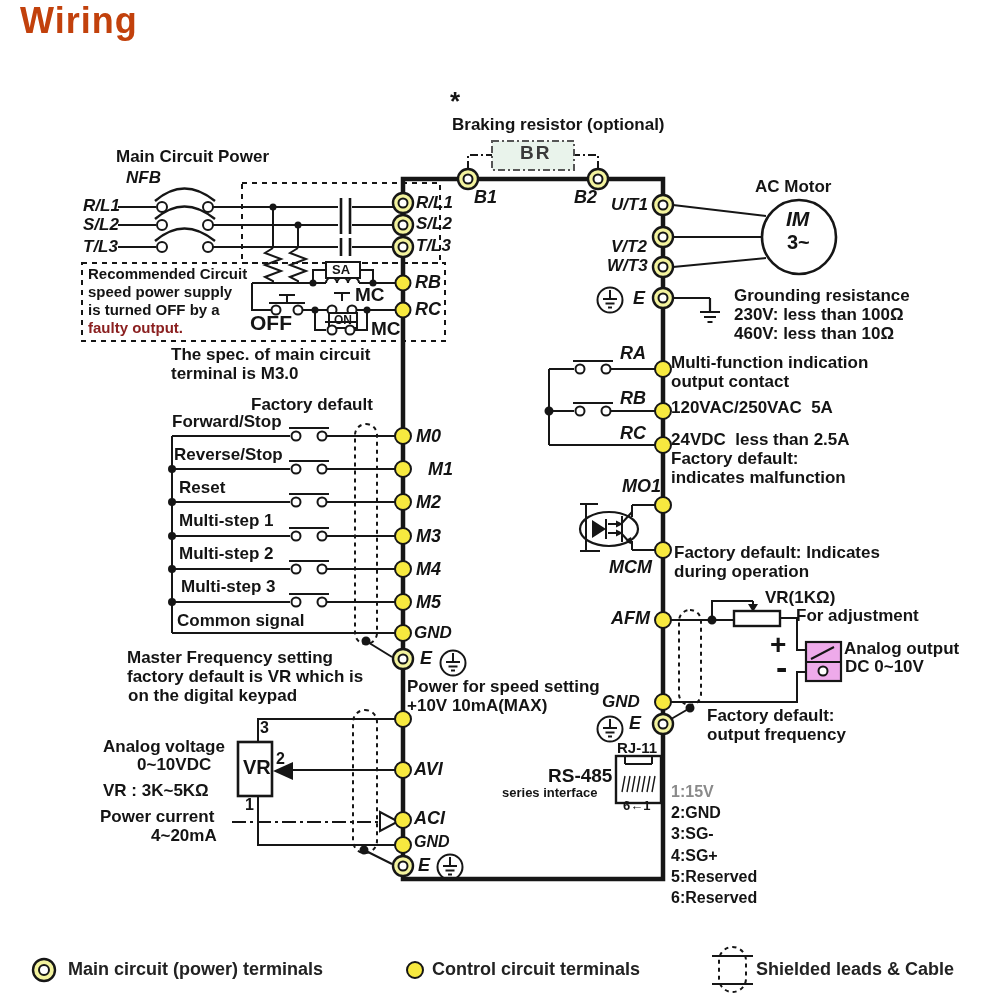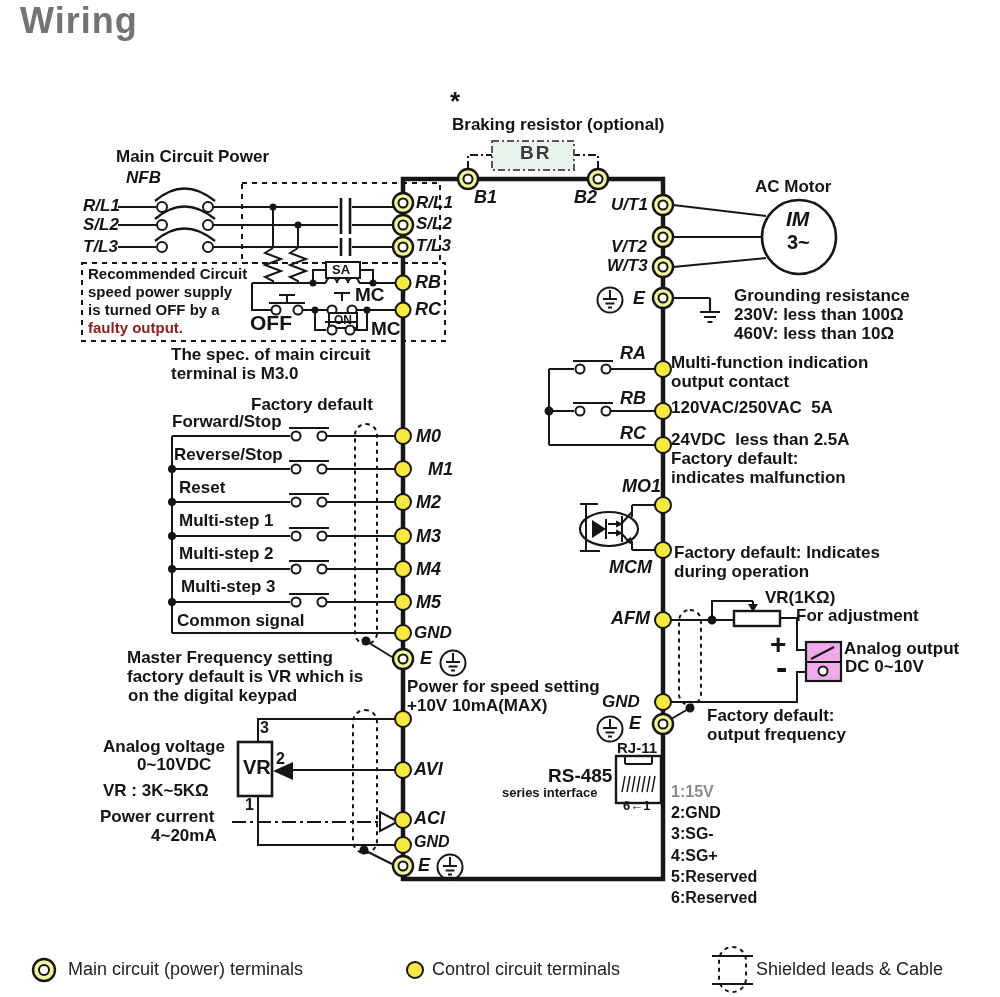--- a/index.html
+++ b/index.html
@@ -7,21 +7,21 @@
          font-family:"Liberation Sans",sans-serif;color:#141414;}
   #wires{position:absolute;left:0;top:0;z-index:1;}
   .t{position:absolute;z-index:2;white-space:pre;font-weight:bold;font-size:17px;line-height:1.05;color:#141414;}
   .i{font-style:italic;}
   .s15{font-size:15px;} .s13{font-size:13px;} .s12{font-size:12px;} .s16{font-size:16px;}
   .s18{font-size:18px;} .s19{font-size:19px;} .s20{font-size:20px;} .s21{font-size:21px;}
   .title{font-size:36px;letter-spacing:1px;}
   .warn{color:#8b2020;}
   .gray{color:#8a8a8a;}
   .brdim{color:#3a3a3a;letter-spacing:2px;}
-  .legend{font-weight:normal;font-size:18px;color:#222;}
+  .legend{font-weight:bold;font-size:18px;color:#222;}
   .wm{position:absolute;z-index:3;font-size:44px;font-weight:bold;letter-spacing:2px;
       color:rgba(205,205,205,0.40);-webkit-text-stroke:1.3px #c6c6c6;}
   .plus{font-size:28px;} .minus{font-size:34px;}
 </style>
 </head>
 <body>
 
 <div id="stage">
 
 <svg id="wires" width="1000" height="997" viewBox="0 0 1000 997">
@@ -298,21 +298,21 @@
       </g>
       <circle cx="415" cy="970" r="8" fill="#f7e93f"></circle>
       <g>
         <rect x="719" y="947" width="27" height="45" rx="13.5" stroke-dasharray="4 4"></rect>
         <path d="M712 956 H753 M712 984 H753"></path>
       </g>
     </g>
   </g>
 </svg>
 
-<div class="t title" style="left:20px;top:2px;color:#737373">Wiring</div>
+<div class="t title" style="left:20px;top:2px;color:#c2410c">Wiring</div>
 
 <div class="t" style="left:116px;top:148px">Main Circuit Power</div>
 <div class="t i" style="left:126px;top:169px">NFB</div>
 <div class="t i" style="left:83px;top:197px">R/L1</div>
 <div class="t i" style="left:83px;top:216px">S/L2</div>
 <div class="t i" style="left:83px;top:238px">T/L3</div>
 
 <div class="t i" style="left:416px;top:194px">R/L1</div>
 <div class="t i" style="left:416px;top:215px">S/L2</div>
 <div class="t i" style="left:416px;top:237px">T/L3</div>

